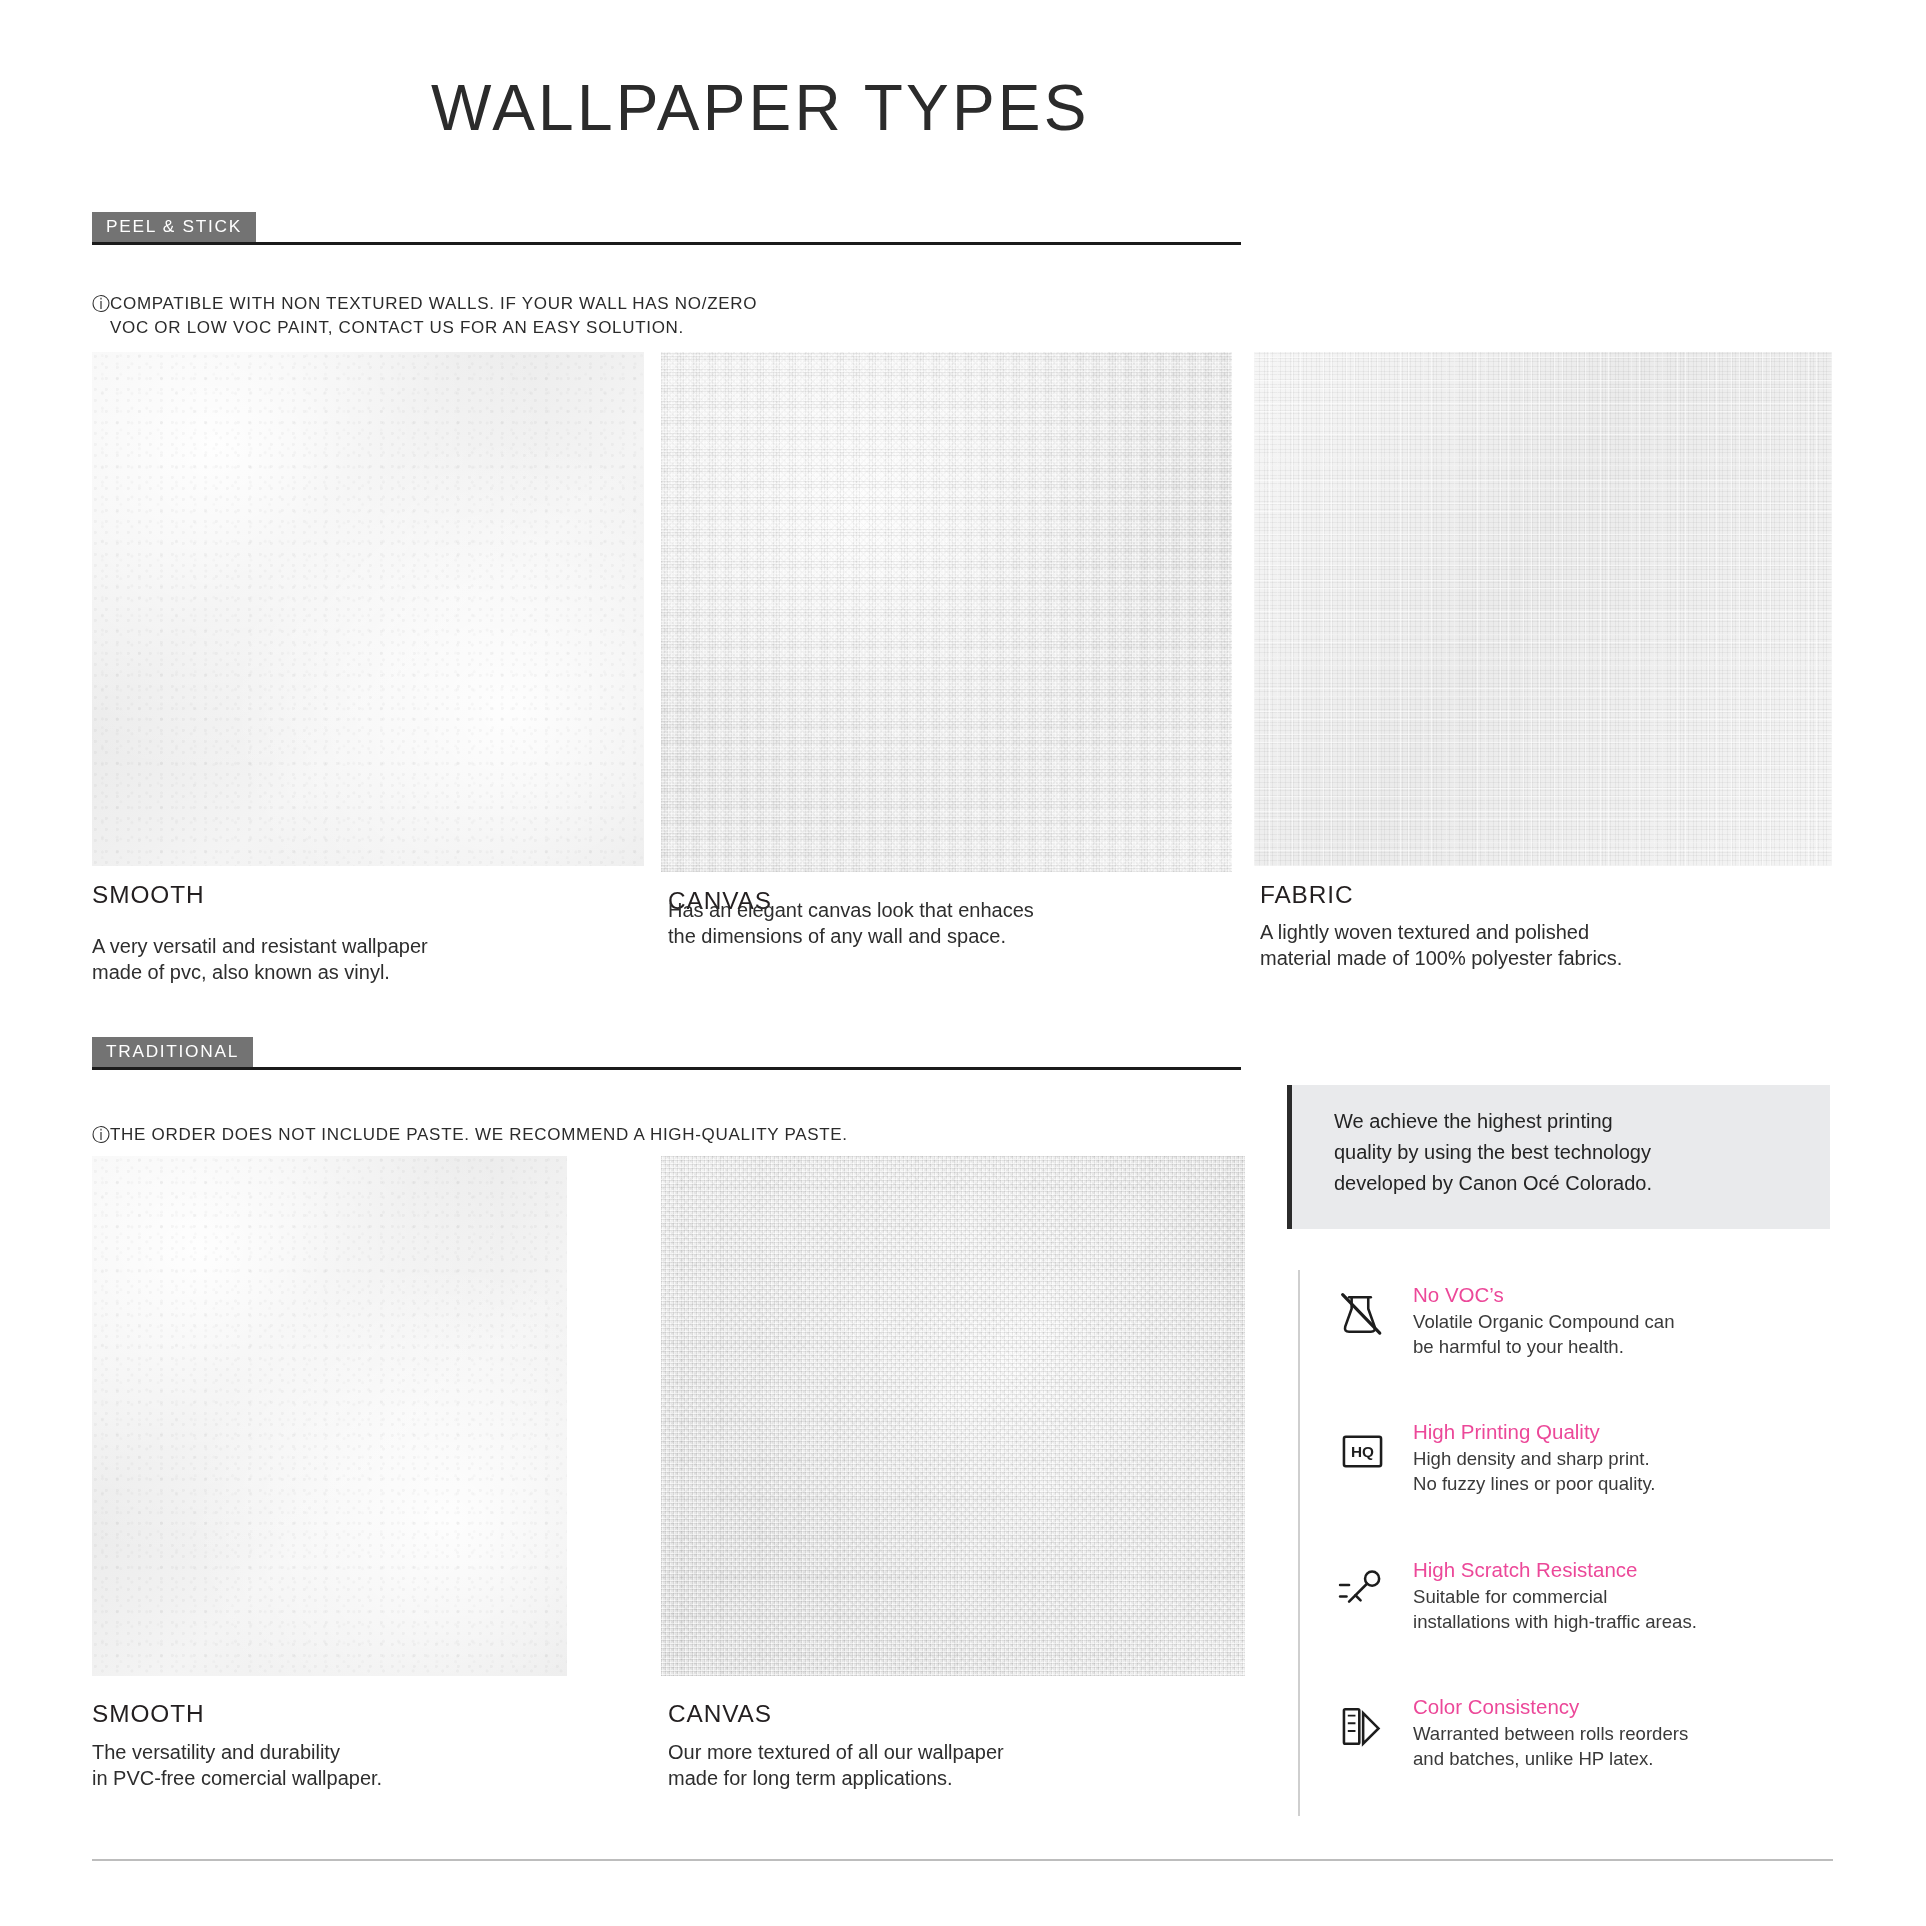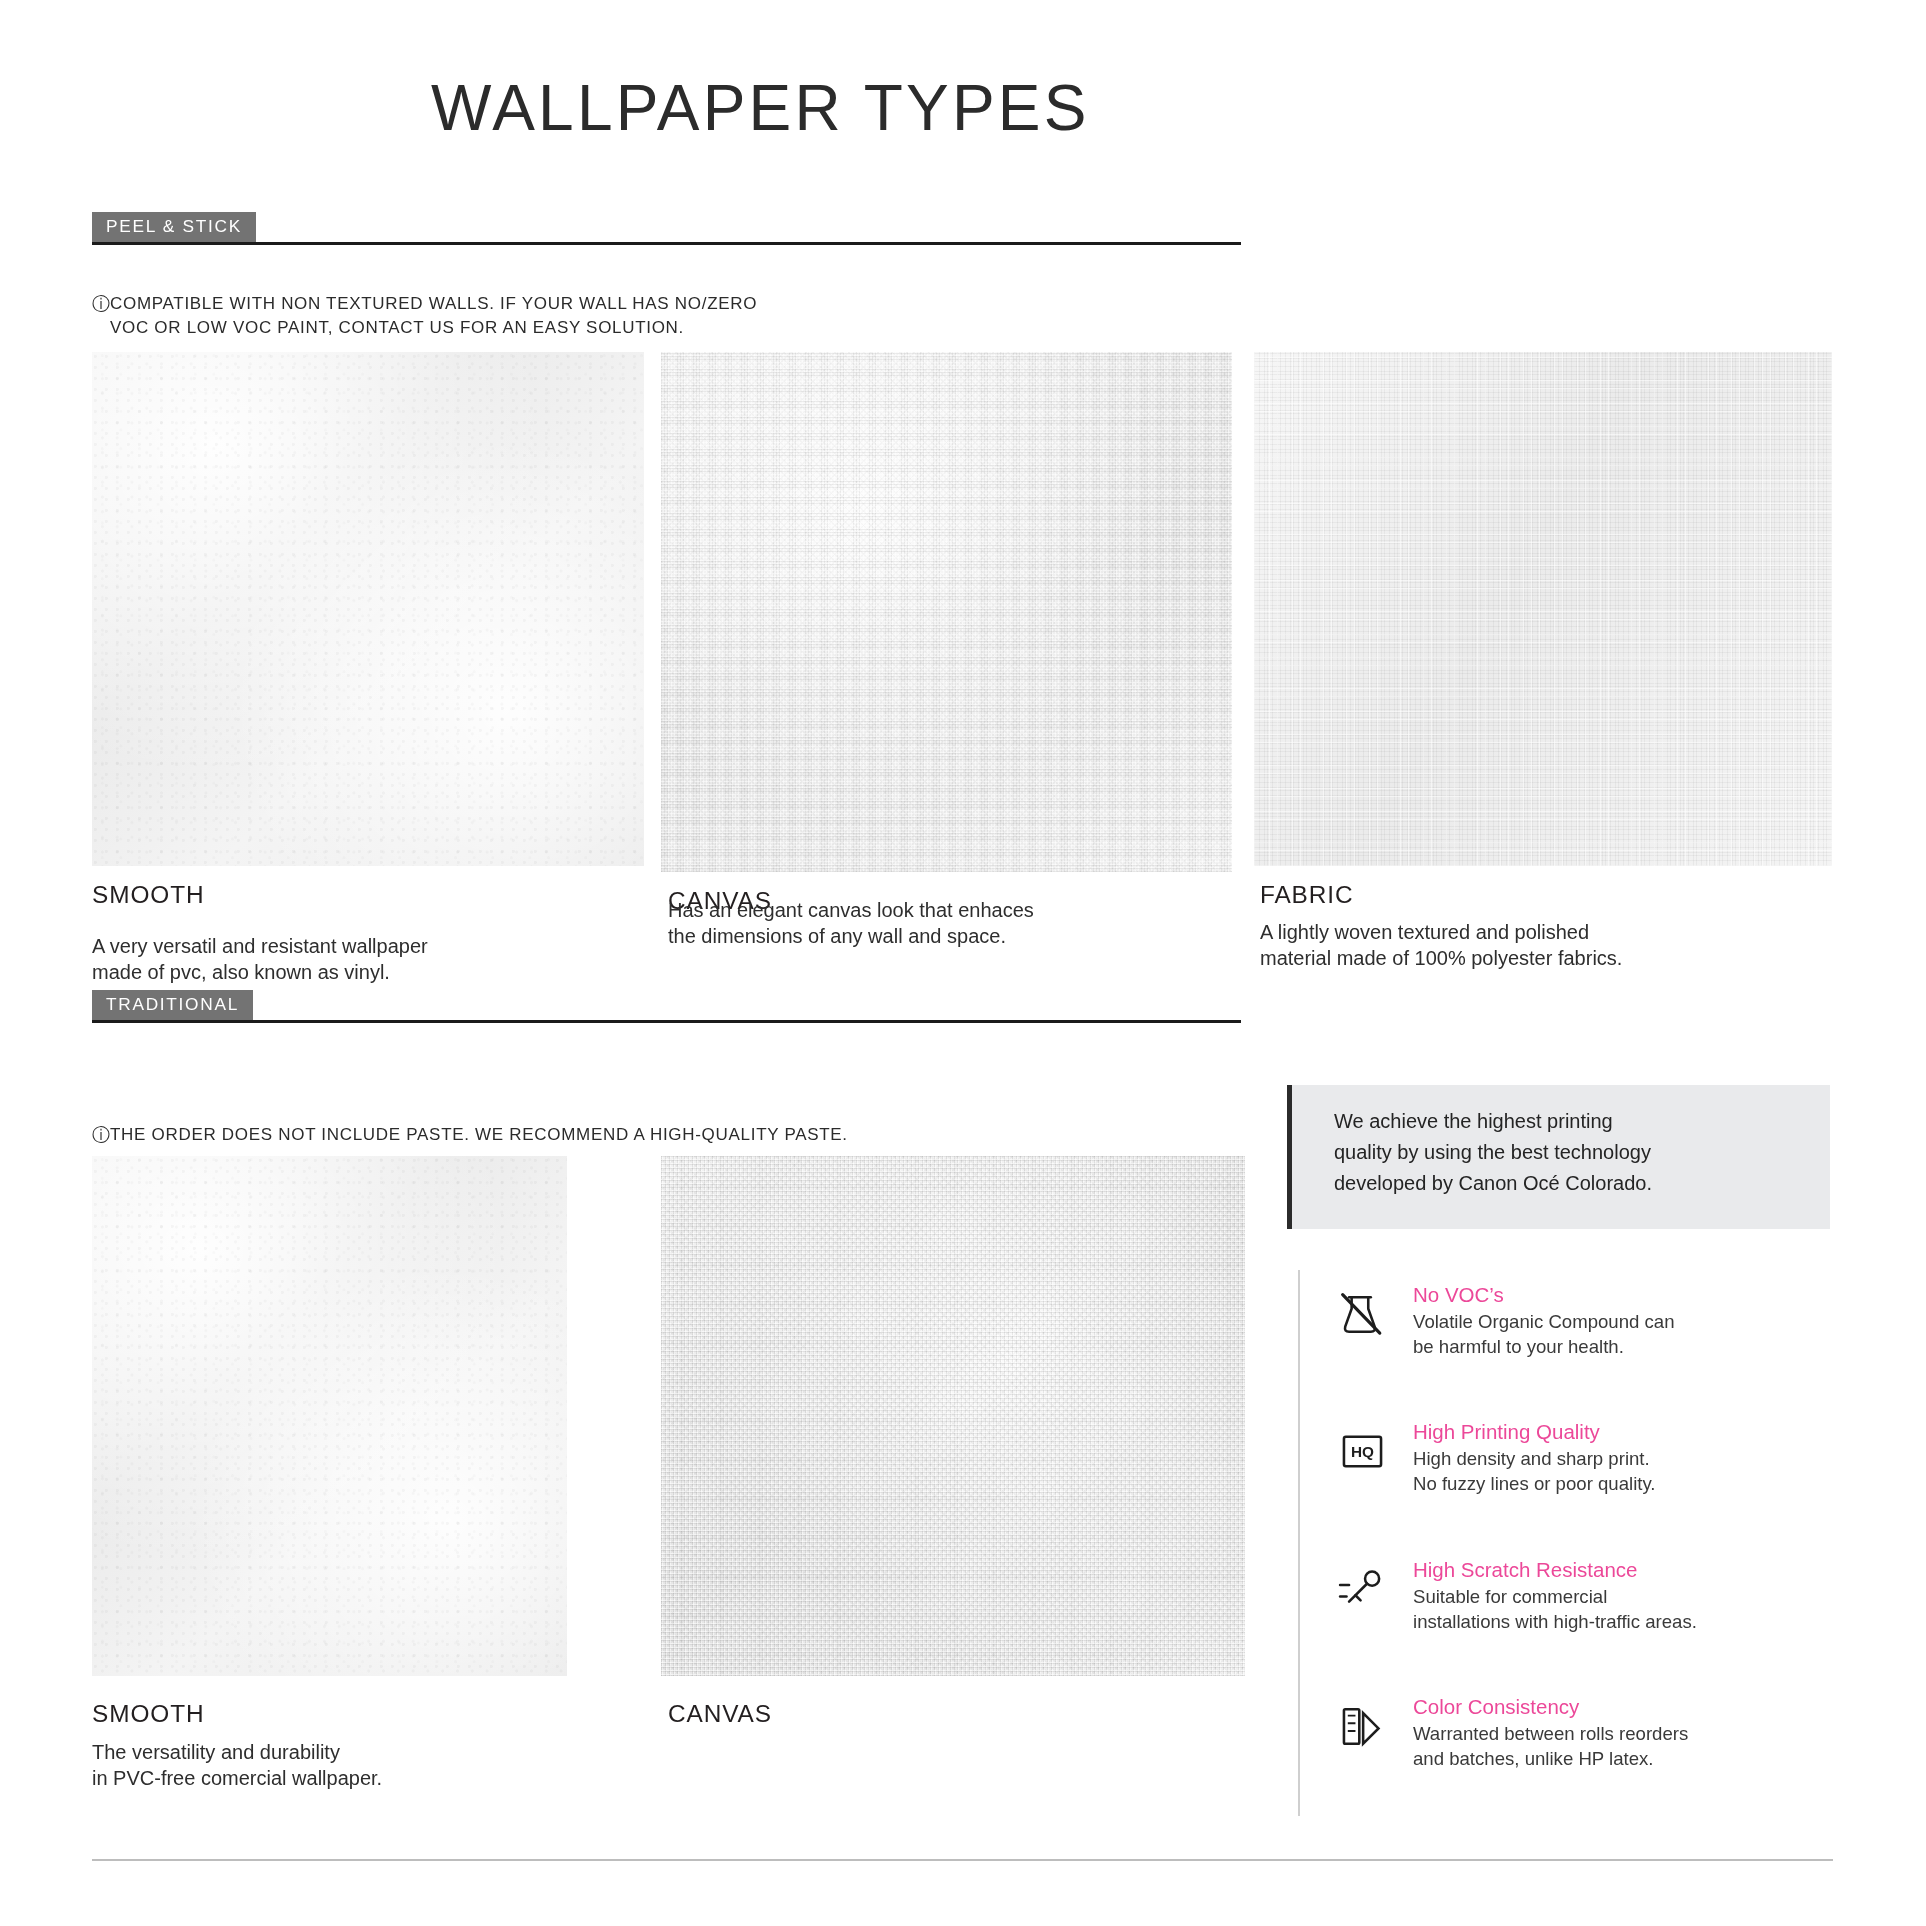--- a/index.html
+++ b/index.html
@@ -275,37 +275,39 @@
 made of pvc, also known as vinyl.</div>
 
   <div class="cap-title" style="left:668px; top:887px;">CANVAS</div>
   <div class="cap-desc" style="left:668px; top:897px; width:578px;">Has an elegant canvas look that enhaces
 the dimensions of any wall and space.</div>
 
   <div class="cap-title" style="left:1260px; top:881px;">FABRIC</div>
   <div class="cap-desc" style="left:1260px; top:919px; width:578px;">A lightly woven textured and polished
 material made of 100% polyester fabrics.</div>
 
-  <div class="section-head" style="top:990px; width:1149px;">
+  <div class="section-head" style="top:1037px; width:1149px;">
     <span class="section-tag">TRADITIONAL</span>
     <div class="section-rule"></div>
   </div>
 
   <div class="note" style="left:92px; top:1099px; width:1091px;">
     <span class="infoicon">ⓘ</span><span class="note-body">THE ORDER DOES NOT INCLUDE PASTE. WE RECOMMEND A HIGH-QUALITY PASTE.</span>
   </div>
 
   <div class="sw-smooth" style="left:92px; top:1156px; width:475px; height:520px;"></div>
   <div class="sw-canvas-heavy" style="left:661px; top:1156px; width:584px; height:520px;"></div>
 
   <div class="cap-title" style="left:92px; top:1700px;">SMOOTH</div>
   <div class="cap-desc" style="left:92px; top:1739px; width:533px;">The versatility and durability
 in PVC-free comercial wallpaper.</div>
 
   <div class="cap-title" style="left:668px; top:1700px;">CANVAS</div>
+  <div class="cap-desc" style="left:668px; top:1739px; width:578px;">Our more textured of all our wallpaper
+made for long term applications.</div>
 
   <div class="quote-box"></div>
   <div class="quote-bar"></div>
   <div class="quote-text">We achieve the highest printing
 quality by using the best technology
 developed by Canon Océ Colorado.</div>
 
   <div class="feat-divider"></div>
 
   <div class="feature" style="top:1283px;">

